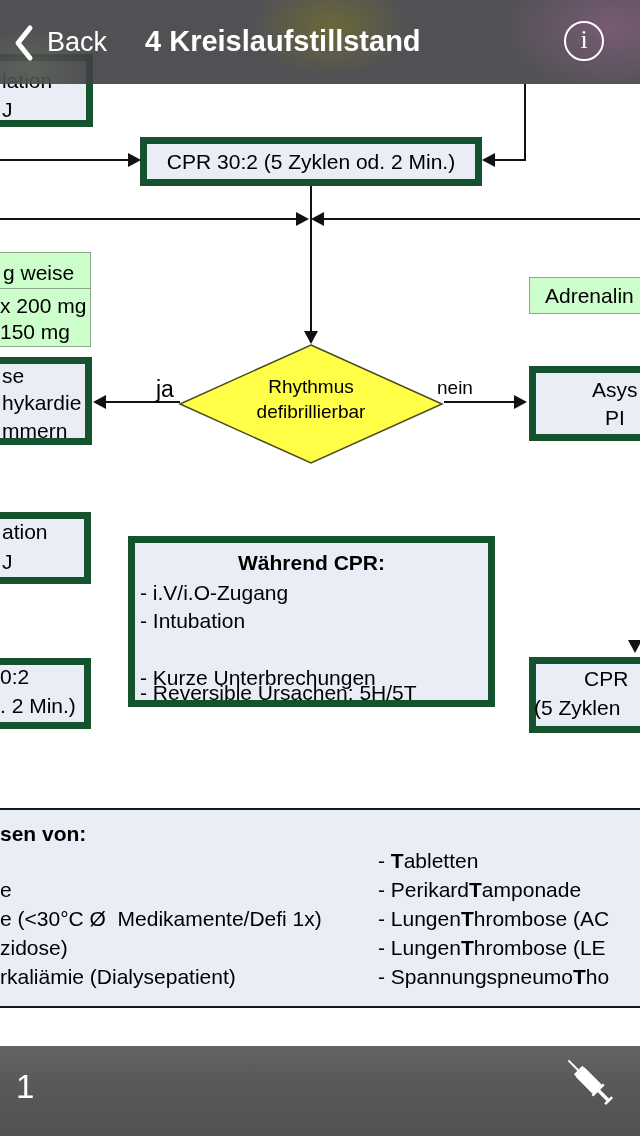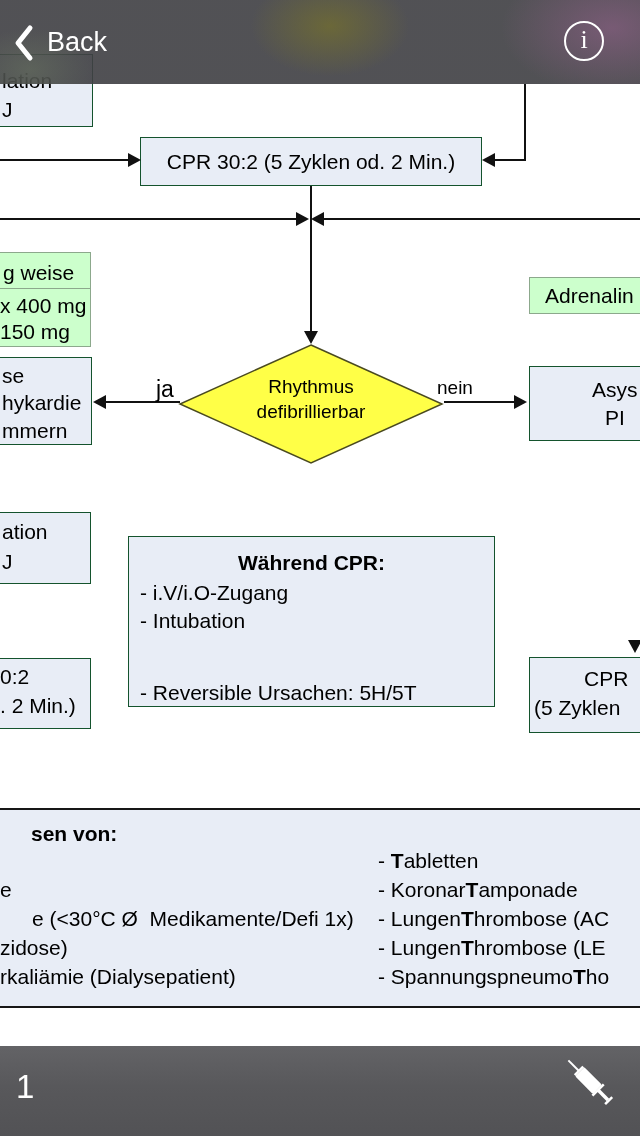--- a/index.html
+++ b/index.html
@@ -17,21 +17,21 @@
   #navbar .nav-title{position:absolute;left:145px;top:25px;font-size:29px;font-weight:bold;color:#fff;white-space:pre;}
   #navbar .info-btn{position:absolute;left:564px;top:21px;width:40px;height:40px;border:2.5px solid #fff;
      border-radius:50%;box-sizing:border-box;color:#fff;text-align:center;line-height:34px;
      font-family:"Liberation Serif",serif;font-size:26px;}
   
   #toolbar{position:absolute;left:0;top:1046px;width:640px;height:90px;z-index:20;
      background:linear-gradient(#636366,#58585b 45%,#525255);}
   #toolbar-syringe{position:absolute;left:558px;top:1072px;width:66px;height:22px;z-index:21;
      transform:rotate(45deg);transform-origin:50% 50%;}
   
-  .node{position:absolute;background:#e8edf6;border:1px solid #14532d;box-sizing:border-box;}
+  .node{position:absolute;background:#e8edf6;border:7px solid #14532d;box-sizing:border-box;}
   .green{position:absolute;background:#ccffcc;border:1px solid #8ca88c;box-sizing:border-box;}
   .frag{position:absolute;font-size:21px;line-height:1.12;white-space:pre;color:#000;z-index:5;}
   .b{font-weight:bold;}
   .hl{position:absolute;height:2px;background:#111;z-index:3;}
   .vl{position:absolute;width:2px;background:#111;z-index:3;}
   .ar{position:absolute;width:0;height:0;border-top:7px solid transparent;border-bottom:7px solid transparent;
       border-left:13px solid #111;z-index:4;}
   .al{position:absolute;width:0;height:0;border-top:7px solid transparent;border-bottom:7px solid transparent;
       border-right:13px solid #111;z-index:4;}
   .ad{position:absolute;width:0;height:0;border-left:7px solid transparent;border-right:7px solid transparent;
@@ -63,21 +63,21 @@
   <div class="vl" style="left:310px;top:186px;height:147px;"></div>
   <div class="hl" style="left:0;top:218px;width:298px;"></div>
   <div class="ar" style="left:296px;top:212px;"></div>
   <div class="hl" style="left:324px;top:218px;width:316px;"></div>
   <div class="al" style="left:311px;top:212px;"></div>
   <div class="ad" style="left:304px;top:331px;"></div>
 
   <div class="green" style="left:-40px;top:252px;width:131px;height:37px;"></div>
   <div class="green" style="left:-40px;top:288px;width:131px;height:59px;"></div>
   <span class="frag" style="left:3px;top:261px;">g weise</span>
-  <span class="frag" style="left:0;top:294px;">x 400 mg</span>
+  <span class="frag" style="left:0;top:294px;">x 200 mg</span>
   <span class="frag" style="left:0;top:320px;">150 mg</span>
 
   <div class="green" style="left:529px;top:277px;width:140px;height:37px;"></div>
   <span class="frag" style="left:545px;top:284px;">Adrenalin</span>
 
   <div class="node" style="left:-60px;top:357px;width:152px;height:88px;"></div>
   <span class="frag" style="left:2px;top:364px;">se</span>
   <span class="frag" style="left:2px;top:391px;">hykardie</span>
   <span class="frag" style="left:2px;top:419px;">mmern</span>
 
@@ -102,48 +102,50 @@
 
   <div class="node" style="left:-80px;top:512px;width:171px;height:72px;"></div>
   <span class="frag" style="left:2px;top:520px;">ation</span>
   <span class="frag" style="left:2px;top:550px;">J</span>
 
   <div class="node" style="left:128px;top:536px;width:367px;height:171px;"></div>
   <span class="frag" style="left:140px;top:581px;">- i.V/i.O-Zugang</span>
   <span class="frag b" style="left:128px;top:551px;width:367px;text-align:center;">Während CPR:</span>
   <span class="frag" style="left:140px;top:609px;">- Intubation</span>
   <span class="frag" style="left:140px;top:637px;margin-top:44px;">- Reversible Ursachen: 5H/5T</span>
+  <span class="frag" style="left:140px;top:666px;">- Kurze Unterbrechungen</span>
 
   <div class="node" style="left:-80px;top:658px;width:171px;height:71px;"></div>
   <span class="frag" style="left:0;top:665px;">0:2</span>
   <span class="frag" style="left:0;top:694px;">. 2 Min.)</span>
 
   <div class="ad" style="left:628px;top:640px;"></div>
   <div class="node" style="left:529px;top:657px;width:200px;height:76px;"></div>
   <span class="frag" style="left:584px;top:667px;">CPR</span>
   <span class="frag" style="left:534px;top:696px;">(5 Zyklen</span>
 
   <div id="causes-box" style="position:absolute;left:-140px;top:808px;width:920px;height:200px;box-sizing:border-box;"></div>
-  <span class="frag b" style="left:15px;top:822px;padding-left:16px;">sen von:</span>
+  <span class="frag b" style="left:0;top:822px;">sen von:</span>
   <span class="frag" style="left:0;top:878px;">e</span>
-  <span class="frag" style="left:0;top:907px;margin-left:32px;">e (&lt;30°C Ø  Medikamente/Defi 1x)</span>
+  <span class="frag" style="left:0;top:907px;">e (&lt;30°C Ø  Medikamente/Defi 1x)</span>
   <span class="frag" style="left:0;top:936px;">zidose)</span>
   <span class="frag" style="left:0;top:965px;text-align:center;">rkaliämie (Dialysepatient)</span>
 
   <span class="frag" style="left:378px;top:849px;"><span>- </span><span class="b">T</span><span>abletten</span></span>
-  <span class="frag" style="left:378px;top:878px;"><span>- Koronar</span><span class="b">T</span><span>amponade</span></span>
+  <span class="frag" style="left:378px;top:878px;"><span>- Perikard</span><span class="b">T</span><span>amponade</span></span>
   <span class="frag" style="left:378px;top:907px;"><span>- Lungen</span><span class="b">T</span><span>hrombose (AC</span></span>
   <span class="frag" style="left:378px;top:936px;"><span>- Lungen</span><span class="b">T</span><span>hrombose (LE</span></span>
   <span class="frag" style="left:378px;top:965px;"><span>- Spannungspneumo</span><span class="b">T</span><span>ho</span></span>
 
   <div id="navbar">
     <svg class="back-chev" width="22" height="38" viewBox="0 0 22 38">
       <polyline points="17,4 5,19 17,34" fill="none" stroke="#ffffff" stroke-width="5" stroke-linecap="round" stroke-linejoin="round"></polyline>
     </svg>
     <span class="back-label">Back</span>
+    <span class="nav-title">4 Kreislaufstillstand</span>
     <div class="info-btn"><span>i</span></div>
   </div>
 
   <div id="toolbar"></div>
   <span class="page-num" style="position:absolute;left:16px;top:1068px;font-size:33px;color:#fff;z-index:21;">1</span>
   <div id="toolbar-syringe">
     <svg width="66" height="22" viewBox="0 0 66 22">
       <line x1="1" y1="11" x2="16" y2="11" stroke="#fff" stroke-width="2"></line>
       <line x1="16" y1="5" x2="16" y2="17" stroke="#fff" stroke-width="2.5"></line>
       <rect x="17" y="4.5" width="25" height="13" rx="1.5" fill="#fff"></rect>

